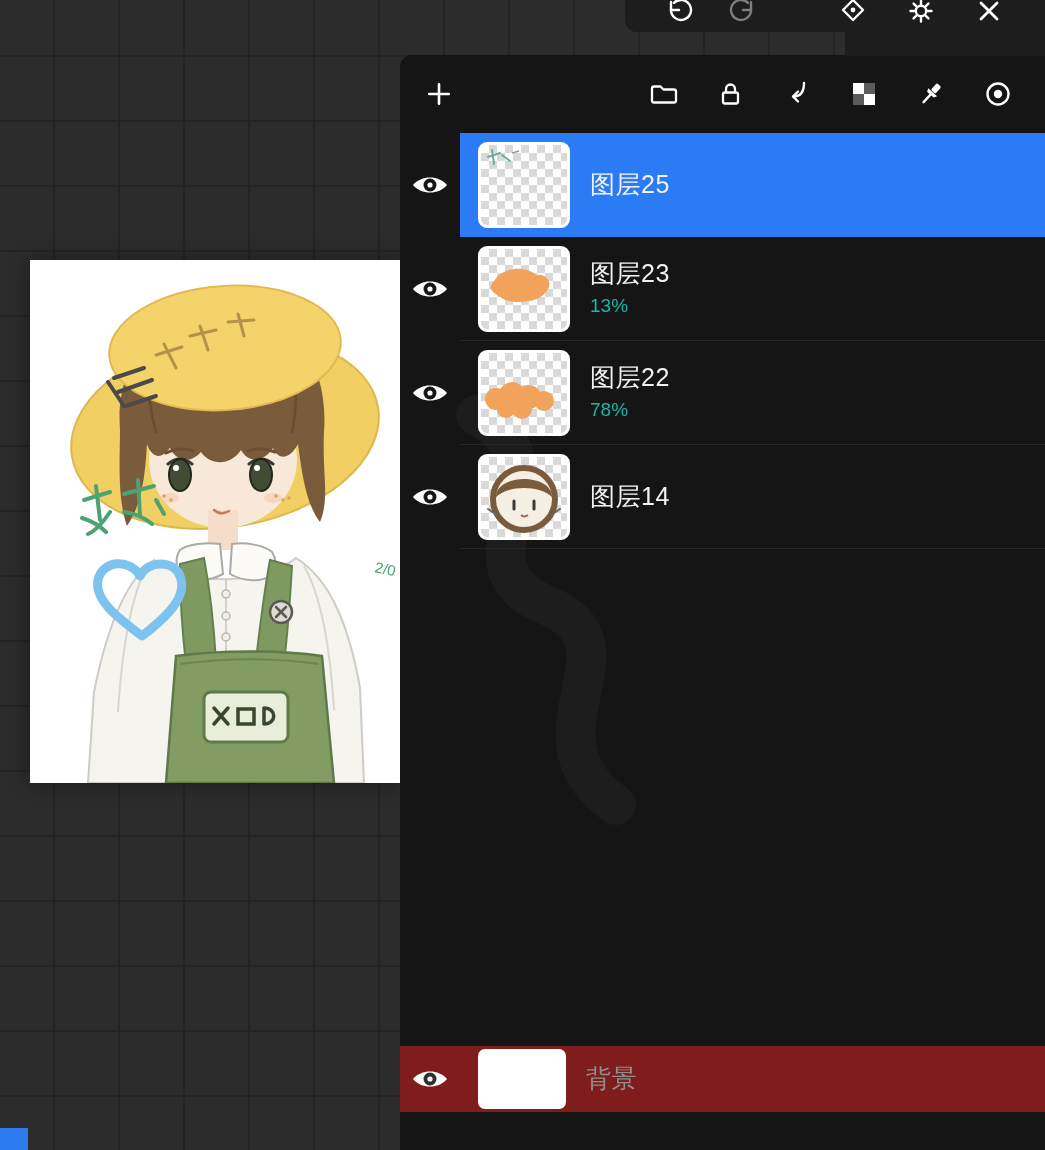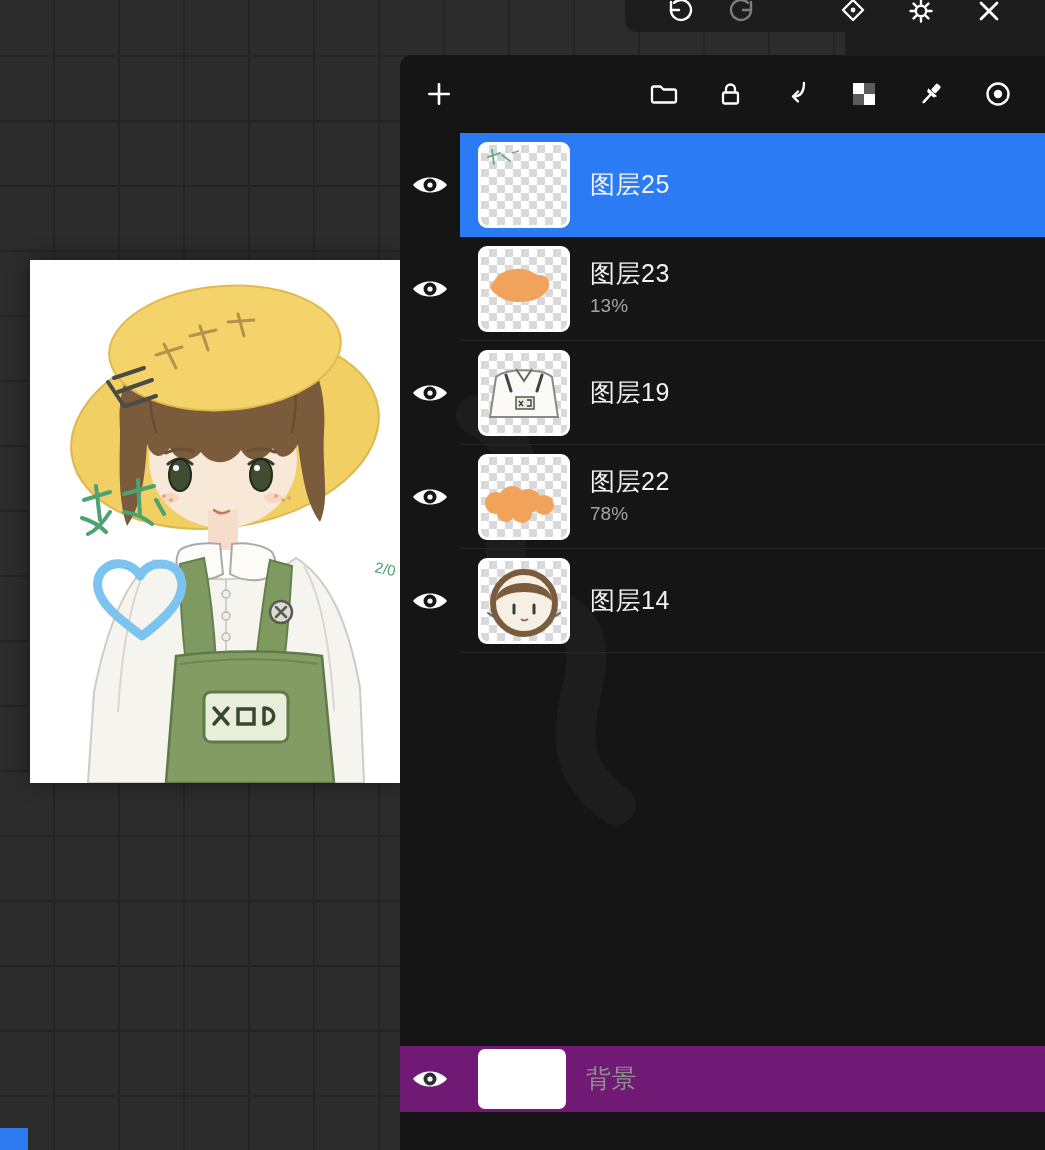--- a/index.html
+++ b/index.html
@@ -39,24 +39,24 @@
   .layer-row.selected .row-body{background:#2b7bf5;border-bottom-color:#2b7bf5;}
   .thumb{width:86px;height:80px;border:3px solid #ffffff;border-radius:9px;overflow:hidden;
     position:relative;flex:none;box-sizing:content-box;
     background-image:
       linear-gradient(45deg,#d9d9d9 25%,transparent 25%,transparent 75%,#d9d9d9 75%),
       linear-gradient(45deg,#d9d9d9 25%,#ffffff 25%,#ffffff 75%,#d9d9d9 75%);
     background-size:16px 16px;background-position:0 0,8px 8px;background-color:#fff;}
   .thumb svg{position:absolute;left:0;top:0;width:100%;height:100%;}
   .layer-text{display:flex;flex-direction:column;justify-content:flex-start;}
   .layer-name{font-size:25px;color:#f2f2f2;letter-spacing:.5px;line-height:1.1;}
-  .layer-op{font-size:19px;color:#a3a3a3;margin-top:8px;}
+  .layer-op{font-size:19px;color:#14b8a6;margin-top:8px;}
   .layer-op:empty{display:none;}
   
-  .bg-row{position:absolute;left:0;top:991px;width:100%;height:66px;background:#701a75;
+  .bg-row{position:absolute;left:0;top:991px;width:100%;height:66px;background:#7f1d1d;
     display:flex;align-items:center;z-index:5;}
   .bg-row .thumb{width:84px;height:56px;border-width:2px;background-image:none;background:#ffffff;border-radius:7px;}
   .bg-row .layer-name{color:#8f8f8f;}
   .blue-corner{position:absolute;left:0;top:1128px;width:28px;height:22px;background:#2e7bf0;z-index:3;}
 </style>
 </head>
 <body>
 
 <div class="top-bar">
   <div class="tb-icon" style="left:40px">
@@ -280,46 +280,20 @@
             </svg>
         </div>
         <div class="layer-text">
           <span class="layer-name">图层23</span>
           <span class="layer-op">13%</span>
         </div>
       </div>
     </div>
 
 
-    <div class="layer-row">
-      <div class="eye-cell">
-        <svg width="38" height="26" viewBox="0 0 38 26">
-            <path d="M2 13 C10 3 28 3 36 13 C28 23 10 23 2 13 Z" fill="#fff"></path>
-            <circle cx="19" cy="13" r="6.5" fill="#151515"></circle>
-            <circle cx="19" cy="13" r="2.6" fill="#fff"></circle>
-          </svg>
-      </div>
-      <div class="row-body">
-        <div class="thumb">
-          <svg viewBox="0 0 84 80">
-              <path d="M14 24 C24 15 60 15 70 24 L76 64 L8 64 Z" fill="#fbfaf6" stroke="#8a8a85" stroke-width="2"></path>
-              <path d="M34 16 L42 28 L50 16" stroke="#666" stroke-width="2" fill="none"></path>
-              <g stroke="#444" stroke-width="3" fill="none" stroke-linecap="round">
-                <path d="M24 22 l5 16 M60 22 l-5 16"></path>
-              </g>
-              <rect x="34" y="44" width="18" height="12" fill="#e9eedb" stroke="#555" stroke-width="1.5"></rect>
-              <path d="M37 48 l4 5 M41 48 l-4 5 M45 47 h4 v6 h-4" stroke="#3a3a3a" stroke-width="1.3" fill="none"></path>
-            </svg>
-        </div>
-        <div class="layer-text">
-          <span class="layer-name">图层19</span>
-
-        </div>
-      </div>
-    </div>
 
 
     <div class="layer-row">
       <div class="eye-cell">
         <svg width="38" height="26" viewBox="0 0 38 26">
             <path d="M2 13 C10 3 28 3 36 13 C28 23 10 23 2 13 Z" fill="#fff"></path>
             <circle cx="19" cy="13" r="6.5" fill="#151515"></circle>
             <circle cx="19" cy="13" r="2.6" fill="#fff"></circle>
           </svg>
       </div>

